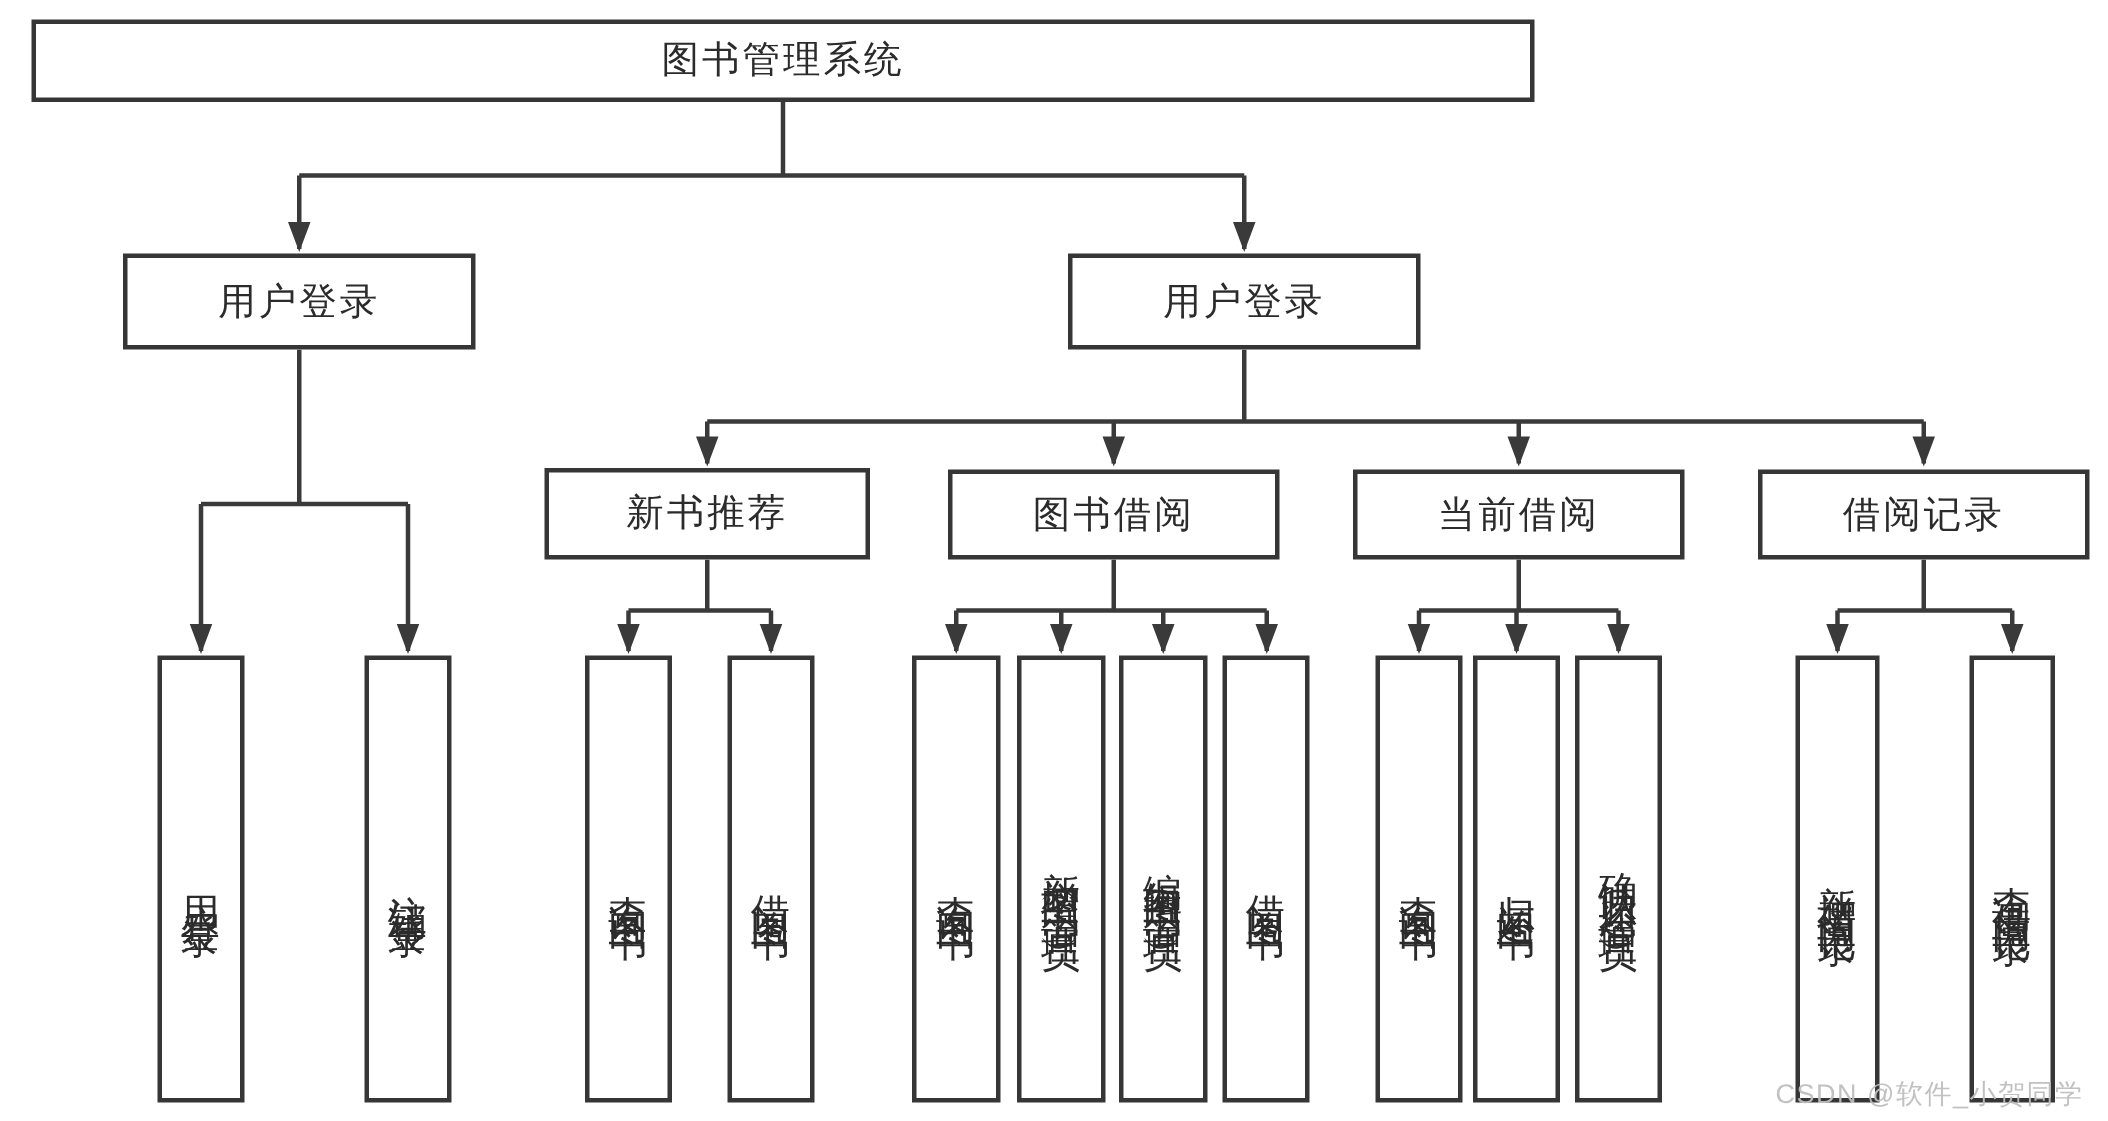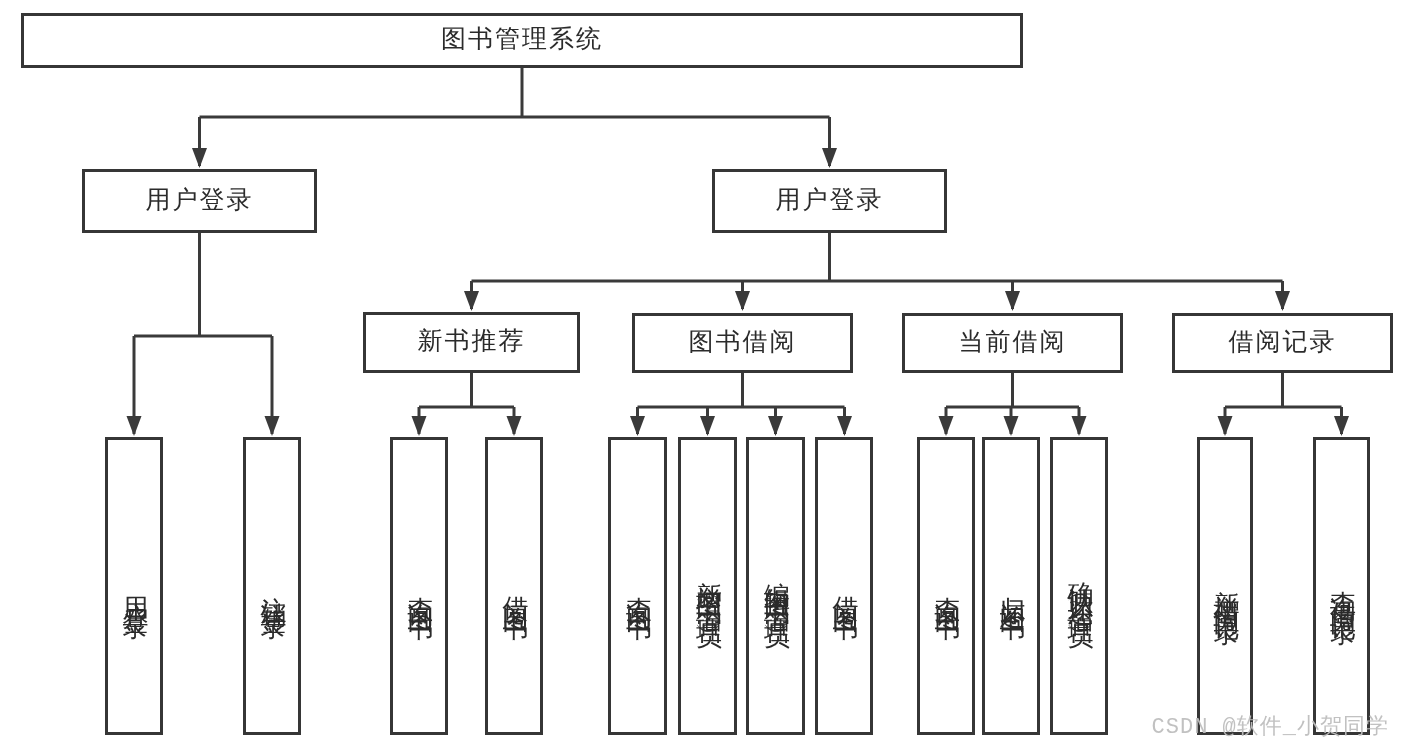--- a/index.html
+++ b/index.html
@@ -1,20 +1,20 @@
 <!DOCTYPE html>
 <html><head>
 <meta charset="utf-8">
 <style>
   html,body{margin:0;padding:0;background:#ffffff;}
   #stage{
     position:relative;
     width:1405px;height:747px;
     background:#ffffff;
-    font-family:Liberation Mono, monospace;
+    font-family:Liberation Sans, sans-serif;
     overflow:hidden;
   }
   #wires{position:absolute;left:0;top:0;width:1405px;height:747px;}
   .box{
     position:absolute;
     box-sizing:border-box;
     background:#ffffff;
     border:3px solid #363636;
     color:#2b2b2b;
     display:flex;align-items:center;justify-content:center;
@@ -25,21 +25,21 @@
     font-size:26px;
     writing-mode:vertical-rl;
     text-orientation:mixed;
     letter-spacing:6px;
     line-height:1;
     padding-top:4px;
   }
   .watermark{
     position:absolute;
     right:16px;bottom:6px;
-    font-size:22px;
+    font-size:18px;
     color:rgba(190,190,190,0.95);
     letter-spacing:1px;
     z-index:5;
     white-space:nowrap;
     text-align:right;
   }
 </style>
 </head>
 <body>
 

